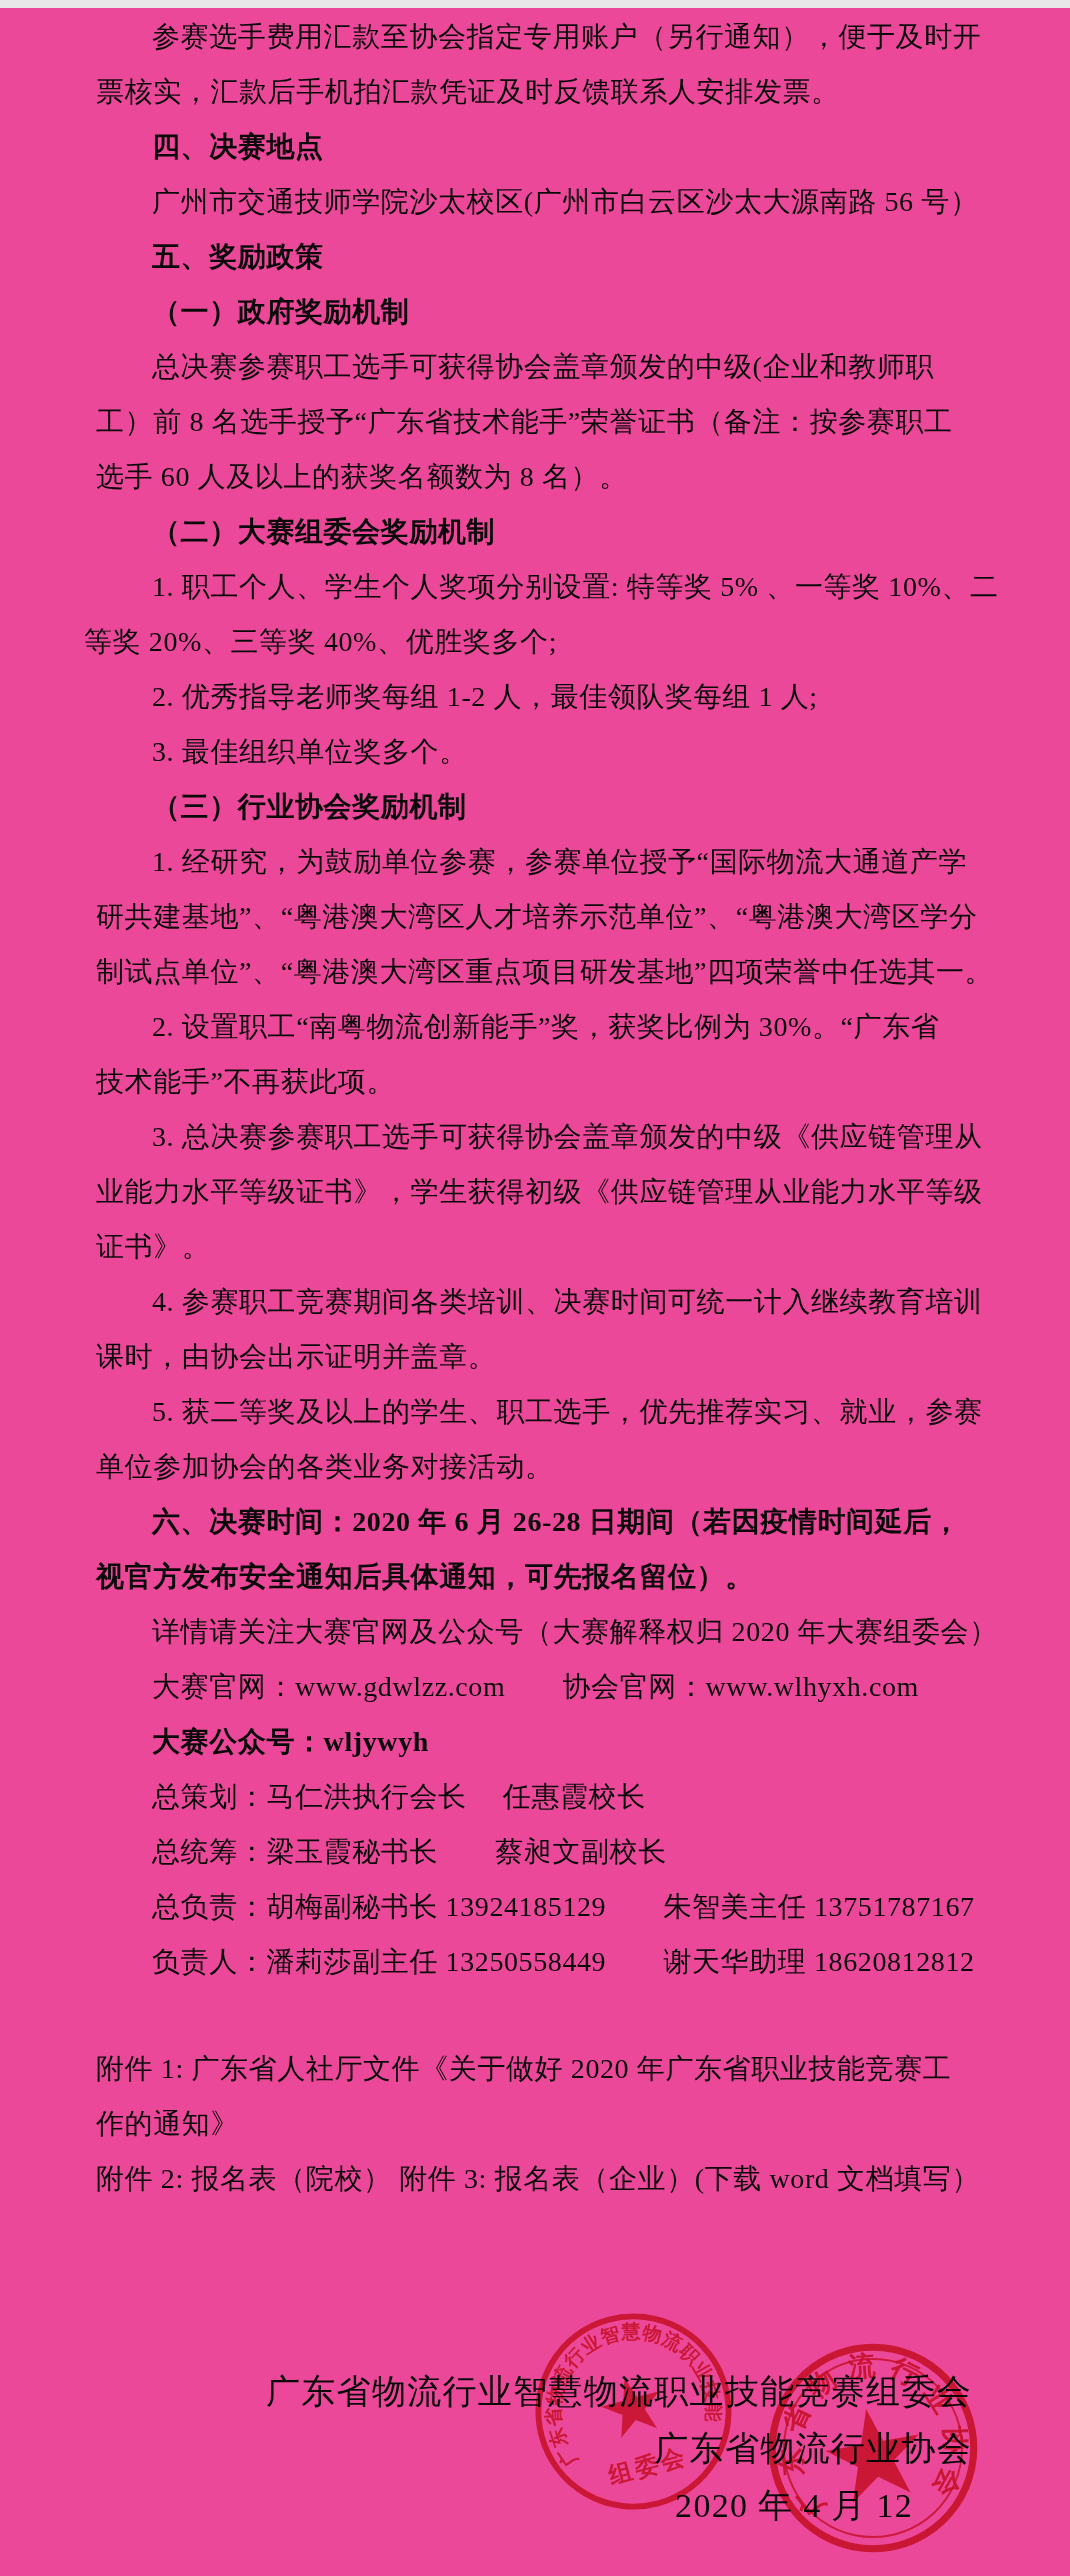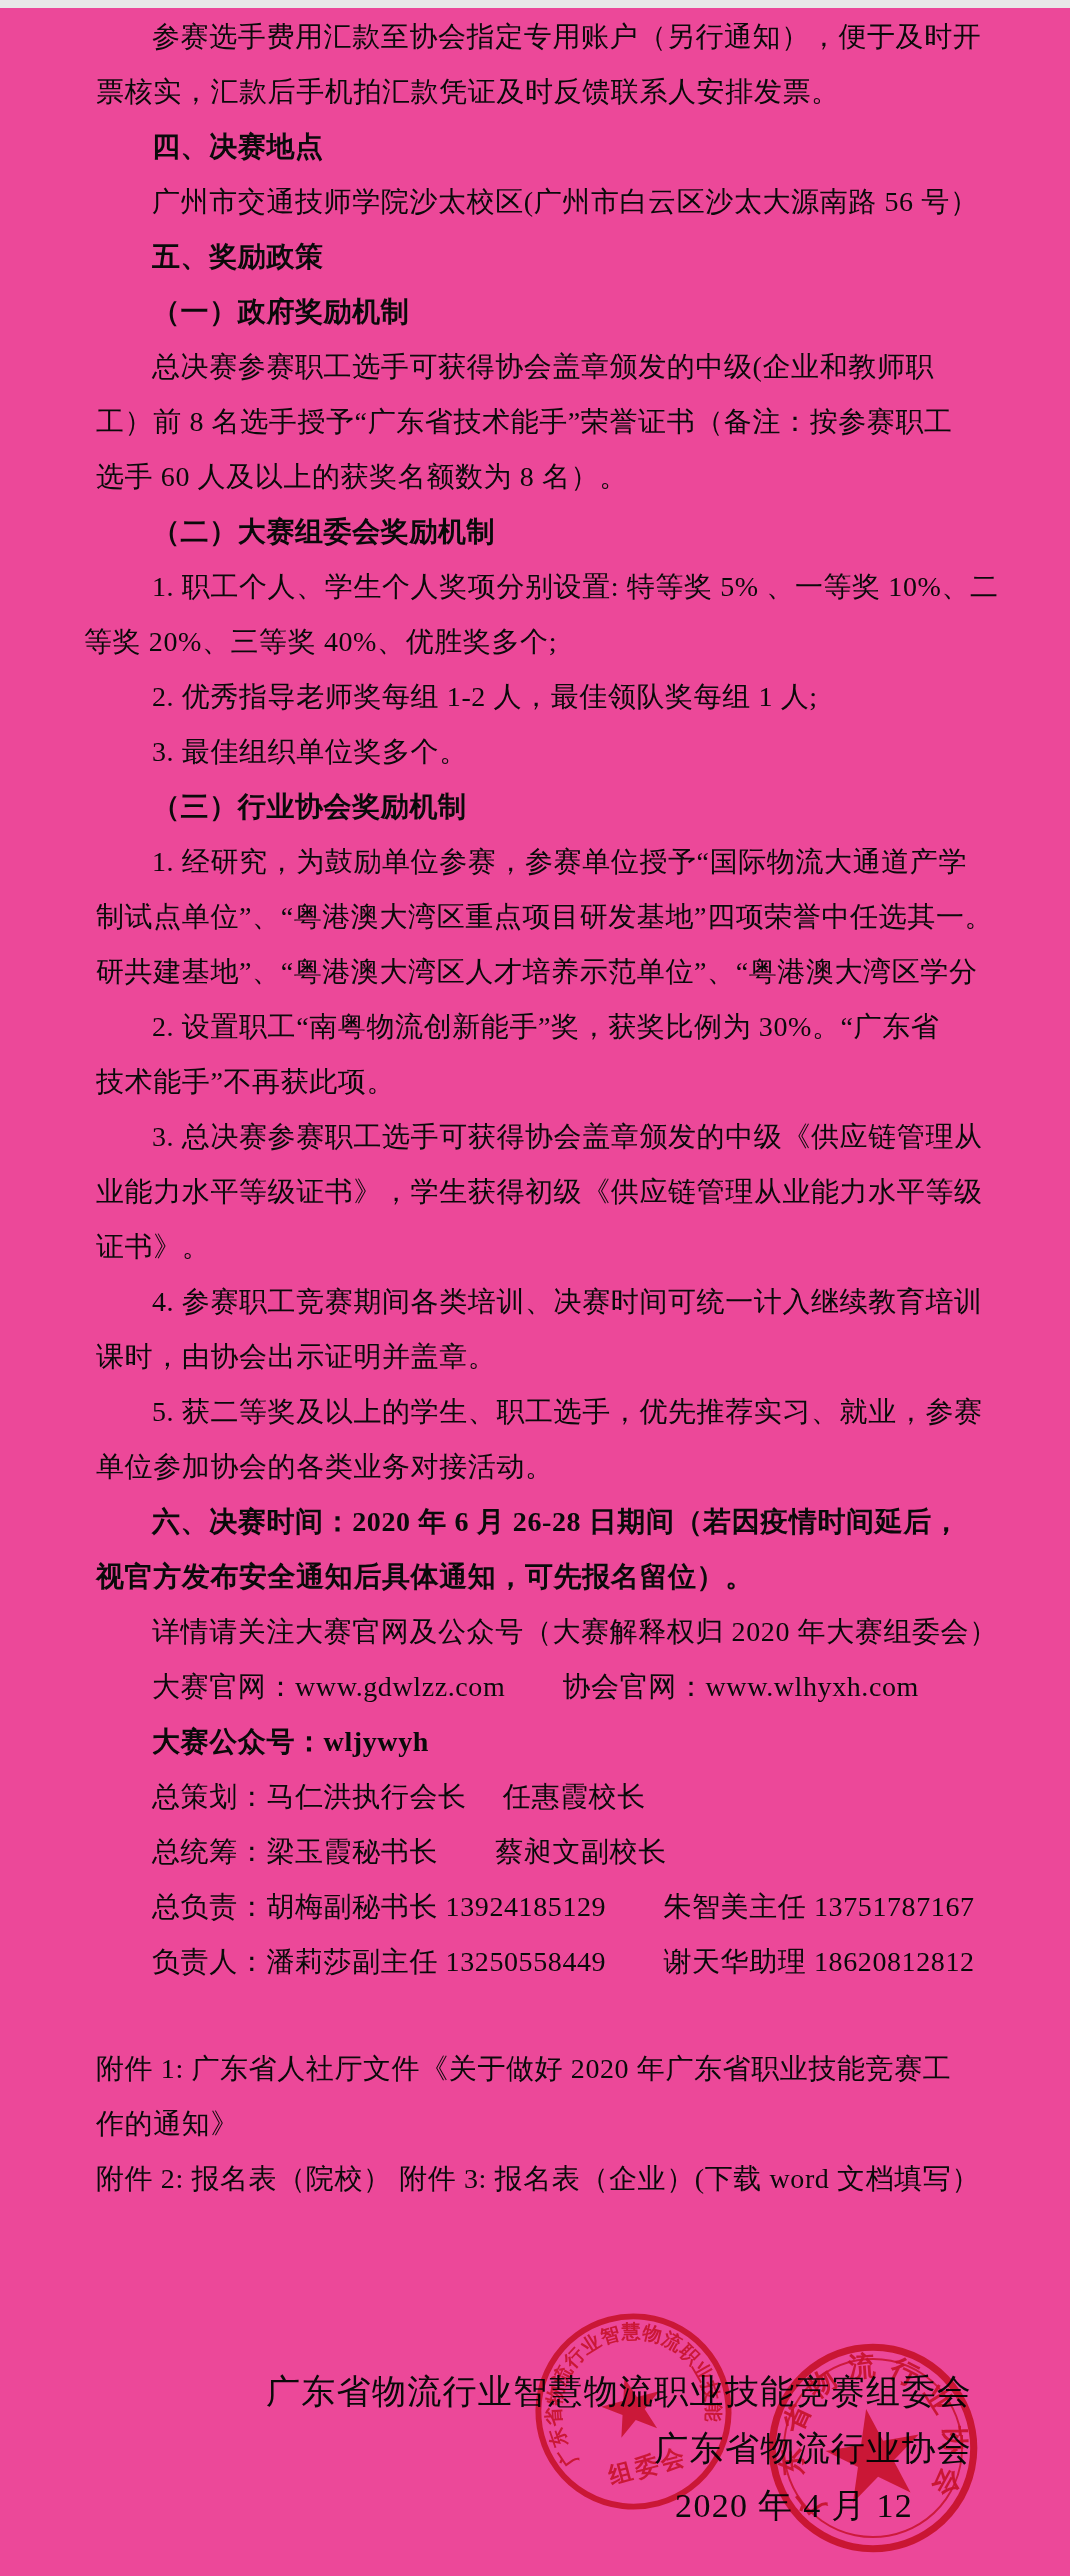--- a/index.html
+++ b/index.html
@@ -72,22 +72,22 @@
       <div class="line indent-2">总决赛参赛职工选手可获得协会盖章颁发的中级(企业和教师职</div>
       <div class="line indent-0">工）前 8 名选手授予“广东省技术能手”荣誉证书（备注：按参赛职工</div>
       <div class="line indent-0">选手 60 人及以上的获奖名额数为 8 名）。</div>
       <div class="line indent-2 bold">（二）大赛组委会奖励机制</div>
       <div class="line indent-2">1. 职工个人、学生个人奖项分别设置: 特等奖 5% 、一等奖 10%、二</div>
       <div class="line indent-4">等奖 20%、三等奖 40%、优胜奖多个;</div>
       <div class="line indent-2">2. 优秀指导老师奖每组 1-2 人，最佳领队奖每组 1 人;</div>
       <div class="line indent-2">3. 最佳组织单位奖多个。</div>
       <div class="line indent-2 bold">（三）行业协会奖励机制</div>
       <div class="line indent-2">1. 经研究，为鼓励单位参赛，参赛单位授予“国际物流大通道产学</div>
+      <div class="line indent-0">研共建基地”、“粤港澳大湾区人才培养示范单位”、“粤港澳大湾区学分</div>
       <div class="line indent-0">制试点单位”、“粤港澳大湾区重点项目研发基地”四项荣誉中任选其一。</div>
-      <div class="line indent-0">研共建基地”、“粤港澳大湾区人才培养示范单位”、“粤港澳大湾区学分</div>
       <div class="line indent-2">2. 设置职工“南粤物流创新能手”奖，获奖比例为 30%。“广东省</div>
       <div class="line indent-0">技术能手”不再获此项。</div>
       <div class="line indent-2">3. 总决赛参赛职工选手可获得协会盖章颁发的中级《供应链管理从</div>
       <div class="line indent-0">业能力水平等级证书》，学生获得初级《供应链管理从业能力水平等级</div>
       <div class="line indent-0">证书》。</div>
       <div class="line indent-2">4. 参赛职工竞赛期间各类培训、决赛时间可统一计入继续教育培训</div>
       <div class="line indent-0">课时，由协会出示证明并盖章。</div>
       <div class="line indent-2">5. 获二等奖及以上的学生、职工选手，优先推荐实习、就业，参赛</div>
       <div class="line indent-0">单位参加协会的各类业务对接活动。</div>
       <div class="line indent-2 bold">六、决赛时间：2020 年 6 月 26-28 日期间（若因疫情时间延后，</div>

